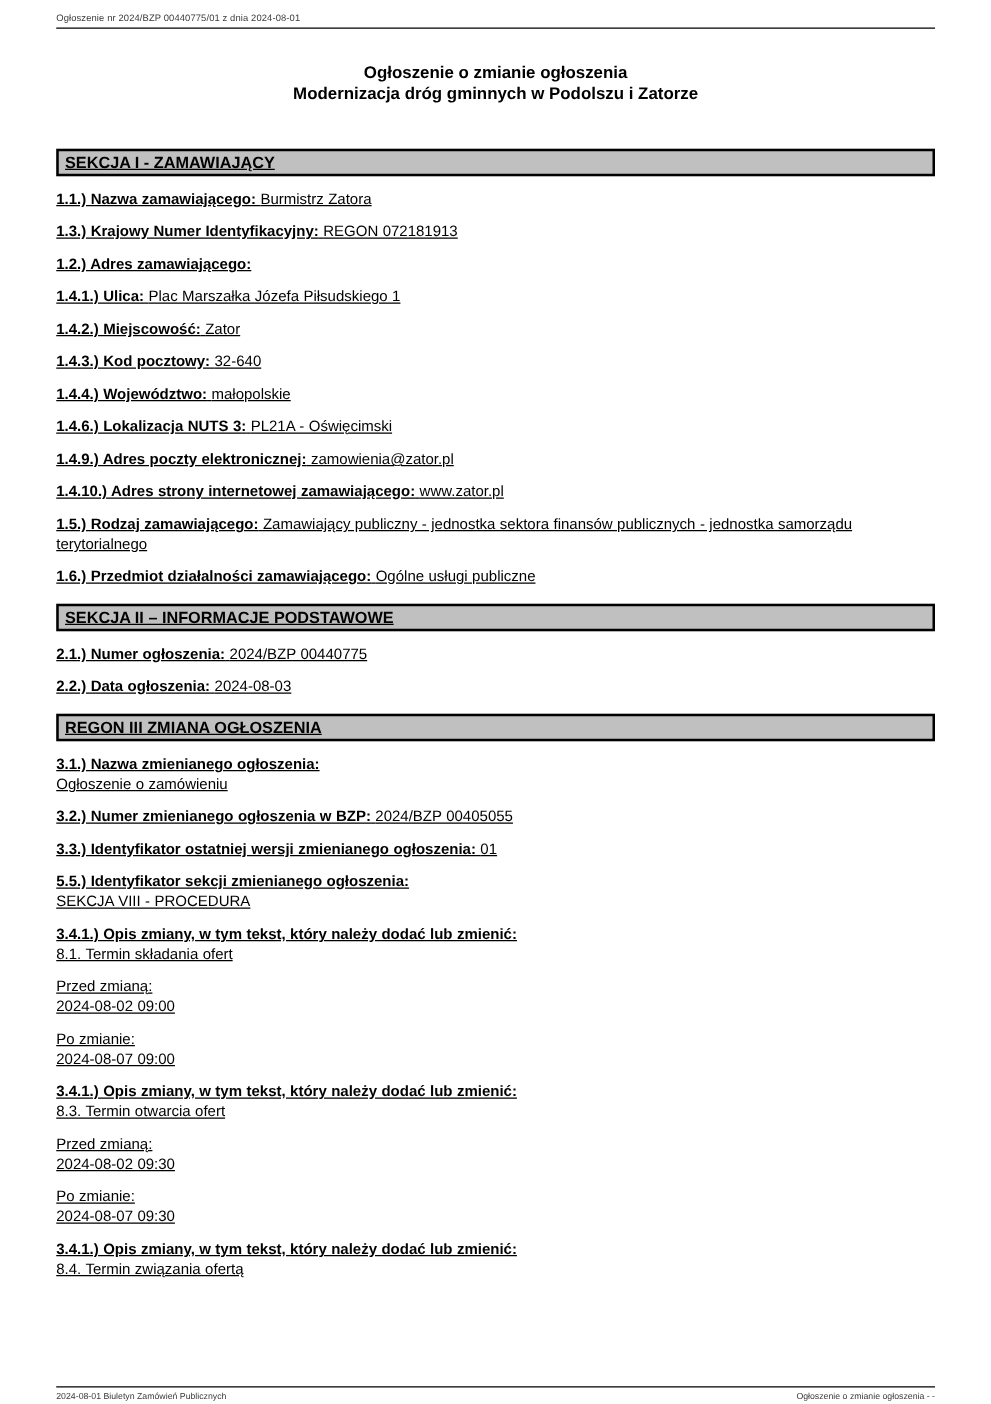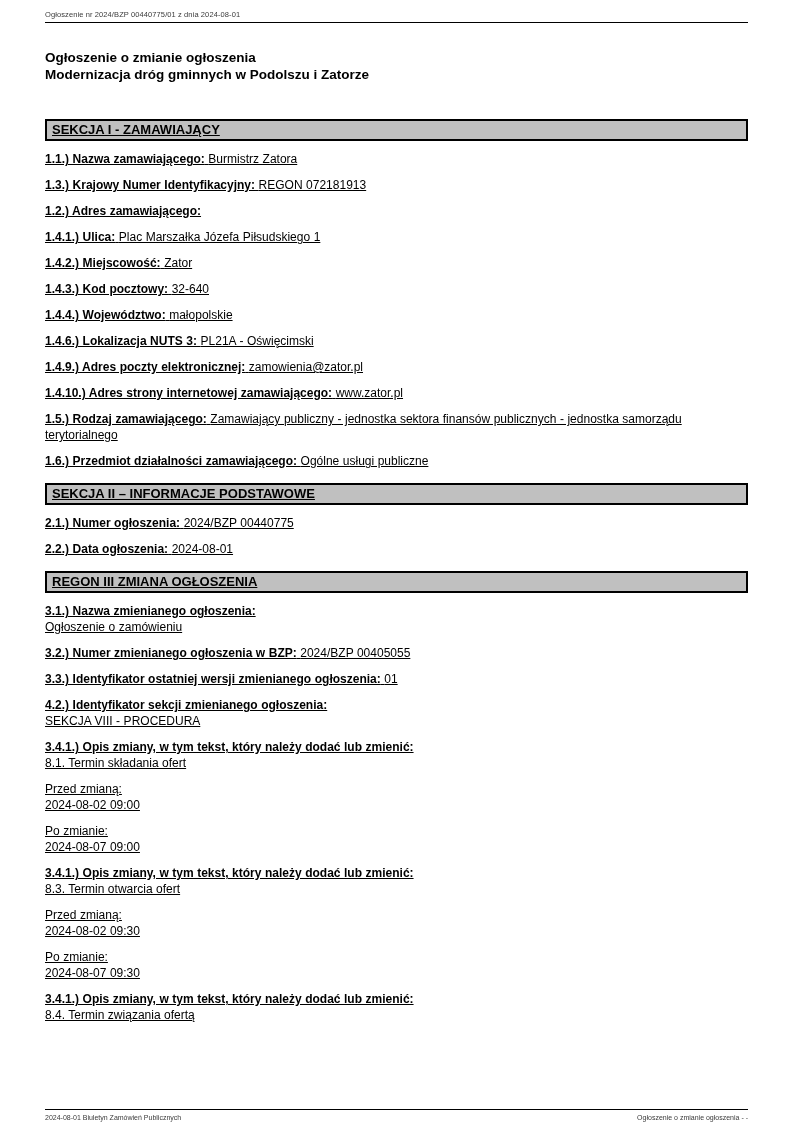--- a/index.html
+++ b/index.html
@@ -18,21 +18,21 @@
   .content { padding: 0 45px; }
   .top-note {
     padding-top: 6px;
     font-size: 7.5px;
     color: #3a3a3a;
     letter-spacing: 0.1px;
   }
   .top-rule { border-bottom: 1px solid #000; margin-top: 3px; }
   .title {
     margin-top: 26px;
-    text-align: left;
+    text-align: center;
     font-weight: bold;
     font-size: 13.5px;
     line-height: 17px;
   }
   #sections { margin-top: 36px; }
   .section { margin-top: 14px; text-decoration: underline; }
   #sections .section:first-child { margin-top: 0; }
   .section-bar {
     background: var(--bar-bg, #c0c0c0);
     border: 2px solid var(--bar-border, #000000);
@@ -86,28 +86,28 @@
           <p class="row inline"><b>1.4.4.) Województwo:</b> <span>małopolskie</span></p>
           <p class="row inline"><b>1.4.6.) Lokalizacja NUTS 3:</b> <span>PL21A - Oświęcimski</span></p>
           <p class="row inline"><b>1.4.9.) Adres poczty elektronicznej:</b> <span>zamowienia@zator.pl</span></p>
           <p class="row inline"><b>1.4.10.) Adres strony internetowej zamawiającego:</b> <span>www.zator.pl</span></p>
           <p class="row inline"><b>1.5.) Rodzaj zamawiającego:</b> <span>Zamawiający publiczny - jednostka sektora finansów publicznych - jednostka samorządu terytorialnego</span></p>
           <p class="row inline"><b>1.6.) Przedmiot działalności zamawiającego:</b> <span>Ogólne usługi publiczne</span></p>
         </section>
         <section class="section">
           <div class="section-bar">SEKCJA II – INFORMACJE PODSTAWOWE</div>
           <p class="row inline"><b>2.1.) Numer ogłoszenia:</b> <span>2024/BZP 00440775</span></p>
-          <p class="row inline"><b>2.2.) Data ogłoszenia:</b> <span>2024-08-01</span></p>
+          <p class="row inline"><b>2.2.) Data ogłoszenia:</b> <span>2024-08-03</span></p>
         </section>
         <section class="section">
           <div class="section-bar">REGON III ZMIANA OGŁOSZENIA</div>
           <p class="row block"><b>3.1.) Nazwa zmienianego ogłoszenia:</b><br><span>Ogłoszenie o zamówieniu</span></p>
           <p class="row inline"><b>3.2.) Numer zmienianego ogłoszenia w BZP:</b> <span>2024/BZP 00405055</span></p>
           <p class="row inline"><b>3.3.) Identyfikator ostatniej wersji zmienianego ogłoszenia:</b> <span>01</span></p>
-          <p class="row block"><b>4.2.) Identyfikator sekcji zmienianego ogłoszenia:</b><br><span>SEKCJA VIII - PROCEDURA</span></p>
+          <p class="row block"><b>5.5.) Identyfikator sekcji zmienianego ogłoszenia:</b><br><span>SEKCJA VIII - PROCEDURA</span></p>
           <p class="row block"><b>3.4.1.) Opis zmiany, w tym tekst, który należy dodać lub zmienić:</b><br><span>8.1. Termin składania ofert</span></p>
           <p class="row plain"><span>Przed zmianą:</span><br><span>2024-08-02 09:00</span></p>
           <p class="row plain"><span>Po zmianie:</span><br><span>2024-08-07 09:00</span></p>
           <p class="row block"><b>3.4.1.) Opis zmiany, w tym tekst, który należy dodać lub zmienić:</b><br><span>8.3. Termin otwarcia ofert</span></p>
           <p class="row plain"><span>Przed zmianą:</span><br><span>2024-08-02 09:30</span></p>
           <p class="row plain"><span>Po zmianie:</span><br><span>2024-08-07 09:30</span></p>
           <p class="row block"><b>3.4.1.) Opis zmiany, w tym tekst, który należy dodać lub zmienić:</b><br><span>8.4. Termin związania ofertą</span></p>
         </section>
       </div>
   </div>

